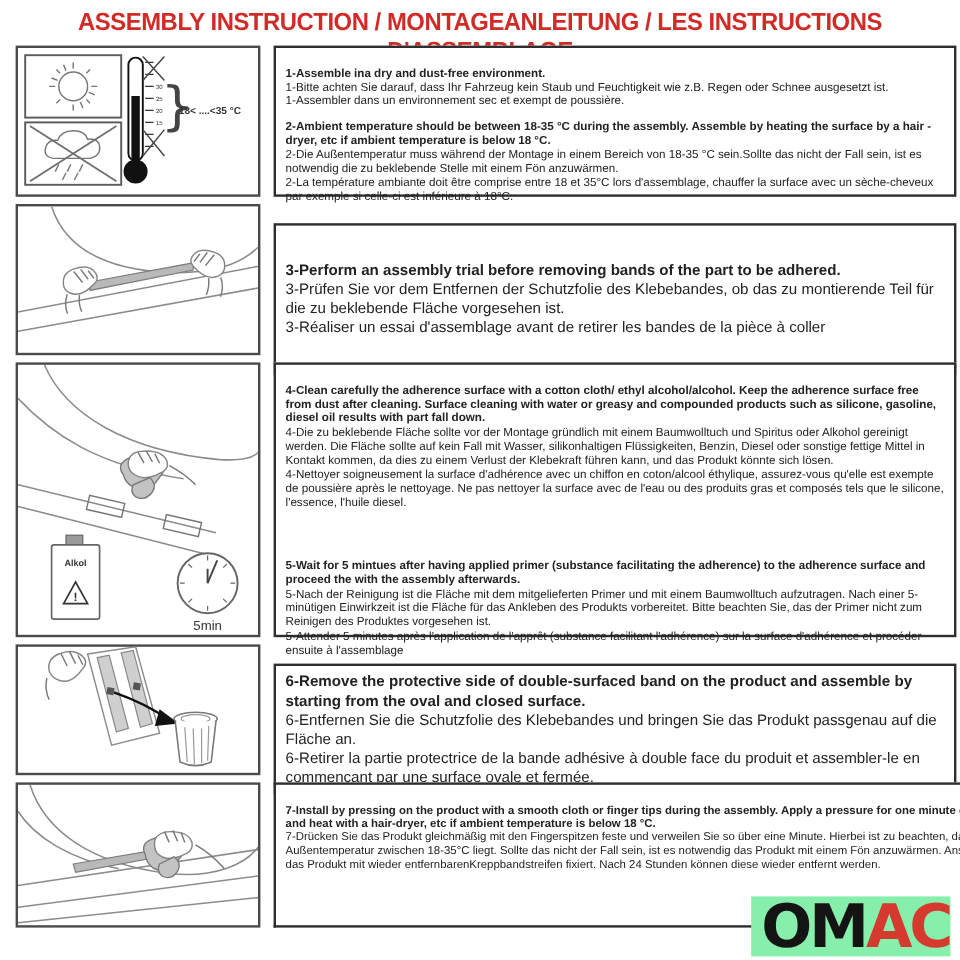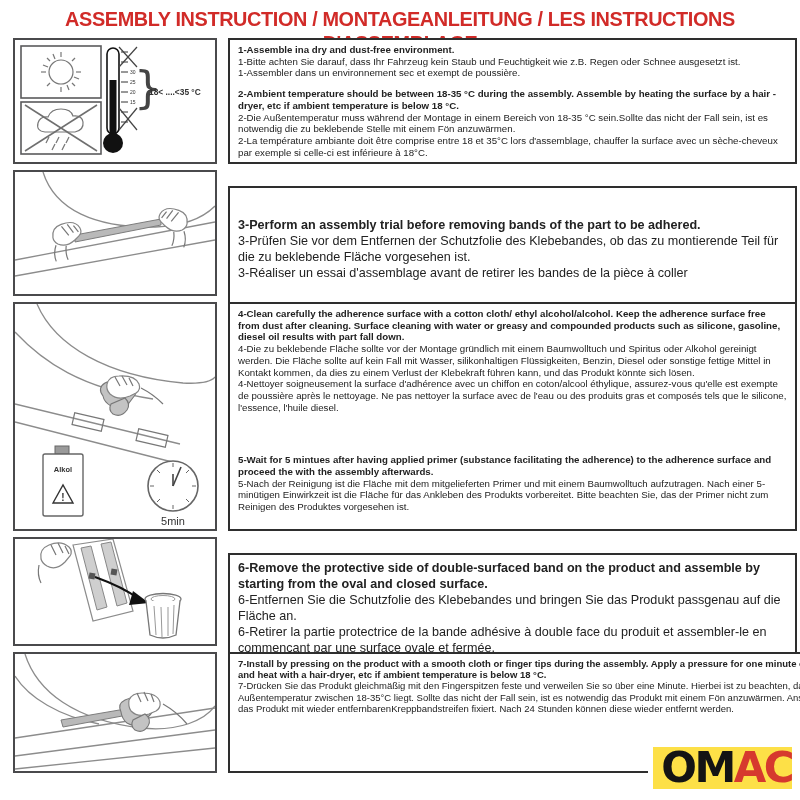--- a/index.html
+++ b/index.html
@@ -7,40 +7,40 @@
   #page { position:relative; width:800px; height:800px; background:#fff; overflow:hidden; }
 
   .doc-title {
     position:absolute; top:7px; left:0; width:800px; text-align:center;
     color:#d12b28; font-weight:700; font-size:20.5px; letter-spacing:-0.4px;
     transform:scaleX(0.97); transform-origin:center;
   }
 
   .box { position:absolute; background:#fff; }
   .illus { border:2px solid #4a4a4c; }
-  .txt   { border:2px solid #2e2e2e; padding:4px 8px; display:flex; flex-direction:column; }
+  .txt   { border:2px solid #2e2e2e; padding:16px 8px; display:flex; flex-direction:column; }
   .txt.center { justify-content:center;margin-top:16px; }
 
   .txt p { color:#222; }
   .small p { font-size:9.7px; line-height:11.7px; }
   .small.tight p { font-size:9.5px; line-height:11.2px; }
   .big p { font-size:12.6px; line-height:16px; }
   p.b { font-weight:700; }
   .section + .section { margin-top:9px; }
 
   svg { display:block; width:100%; height:100%; }
   .ln { stroke:#8c8c8c; stroke-width:1.3; fill:none; }
   .ln2 { stroke:#777; stroke-width:1.2; fill:none; }
   .grayfill { fill:#b9b9b9; stroke:#7d7d7d; stroke-width:1; }
   .hand { fill:#ffffff; stroke:#858585; stroke-width:1.2; }
   .tinytxt { font-family:"Liberation Sans", sans-serif; fill:#333; }
 
   #logo {
-    position:absolute; top:747px; right:8px; z-index:3; background:#fde047;
-    font-weight:700; font-size:42px; letter-spacing:-2.5px; padding-left:8px;
+    position:absolute; top:747px; right:8px; z-index:3; background:#86efac;
+    font-weight:700; font-size:50px; letter-spacing:-2.5px; padding-left:8px;
     font-family:"DejaVu Sans", sans-serif; line-height:1;
   }
   #logo .lg-black { color:#141414; }
   #logo .lg-red { color:#d6392e; }
   #logo-line { position:absolute; top:771px; left:228px; width:420px; height:2px; background:#2e2e2e; z-index:1; }
 </style>
 </head>
 <body>
 
 <div id="page">
@@ -198,20 +198,21 @@
 
   <div class="box txt small" style="left:228px; top:302px; width:569px; height:229px;gap:32px;">
     <div class="section">
       <p class="b">4-Clean carefully the adherence surface with a cotton cloth/ ethyl alcohol/alcohol. Keep the adherence surface free from dust after cleaning. Surface cleaning with water or greasy and compounded products such as silicone, gasoline, diesel oil results with part fall down.</p>
       <p>4-Die zu beklebende Fläche sollte vor der Montage gründlich mit einem Baumwolltuch und Spiritus oder Alkohol gereinigt werden. Die Fläche sollte auf kein Fall mit Wasser, silikonhaltigen Flüssigkeiten, Benzin, Diesel oder sonstige fettige Mittel in Kontakt kommen, da dies zu einem Verlust der Klebekraft führen kann, und das Produkt könnte sich lösen.</p>
       <p>4-Nettoyer soigneusement la surface d'adhérence avec un chiffon en coton/alcool éthylique, assurez-vous qu'elle est exempte de poussière après le nettoyage. Ne pas nettoyer la surface avec de l'eau ou des produits gras et composés tels que le silicone, l'essence, l'huile diesel.</p>
     </div>
     <div class="section">
       <p class="b">5-Wait for 5 mintues after having applied primer (substance facilitating the adherence) to the adherence surface and proceed the with the assembly afterwards.</p>
       <p>5-Nach der Reinigung ist die Fläche mit dem mitgelieferten Primer und mit einem Baumwolltuch aufzutragen. Nach einer 5-minütigen Einwirkzeit ist die Fläche für das Ankleben des Produkts vorbereitet. Bitte beachten Sie, das der Primer nicht zum Reinigen des Produktes vorgesehen ist.</p>
+      <p>5-Attender 5 minutes après l'application de l'apprêt (substance facilitant l'adhérence) sur la surface d'adhérence et procéder ensuite à l'assemblage</p>
     </div>
   </div>
 
   <div class="box illus" style="left:13px; top:537px; width:204px; height:109px;">
     <svg viewBox="0 0 200 105">
       <polygon points="58,6 98,0 118,72 78,82" fill="#fff" stroke="#8c8c8c" stroke-width="1.2"></polygon>
       <polygon points="66,9 76,7 92,68 82,71" fill="#cfcfcf" stroke="#888" stroke-width="1"></polygon>
       <polygon points="86,5 96,3 112,64 102,67" fill="#cfcfcf" stroke="#888" stroke-width="1"></polygon>
       <rect x="74" y="34" width="6" height="6" fill="#555" transform="rotate(10 77 37)"></rect>
       <rect x="96" y="30" width="6" height="6" fill="#555" transform="rotate(10 99 33)"></rect>

